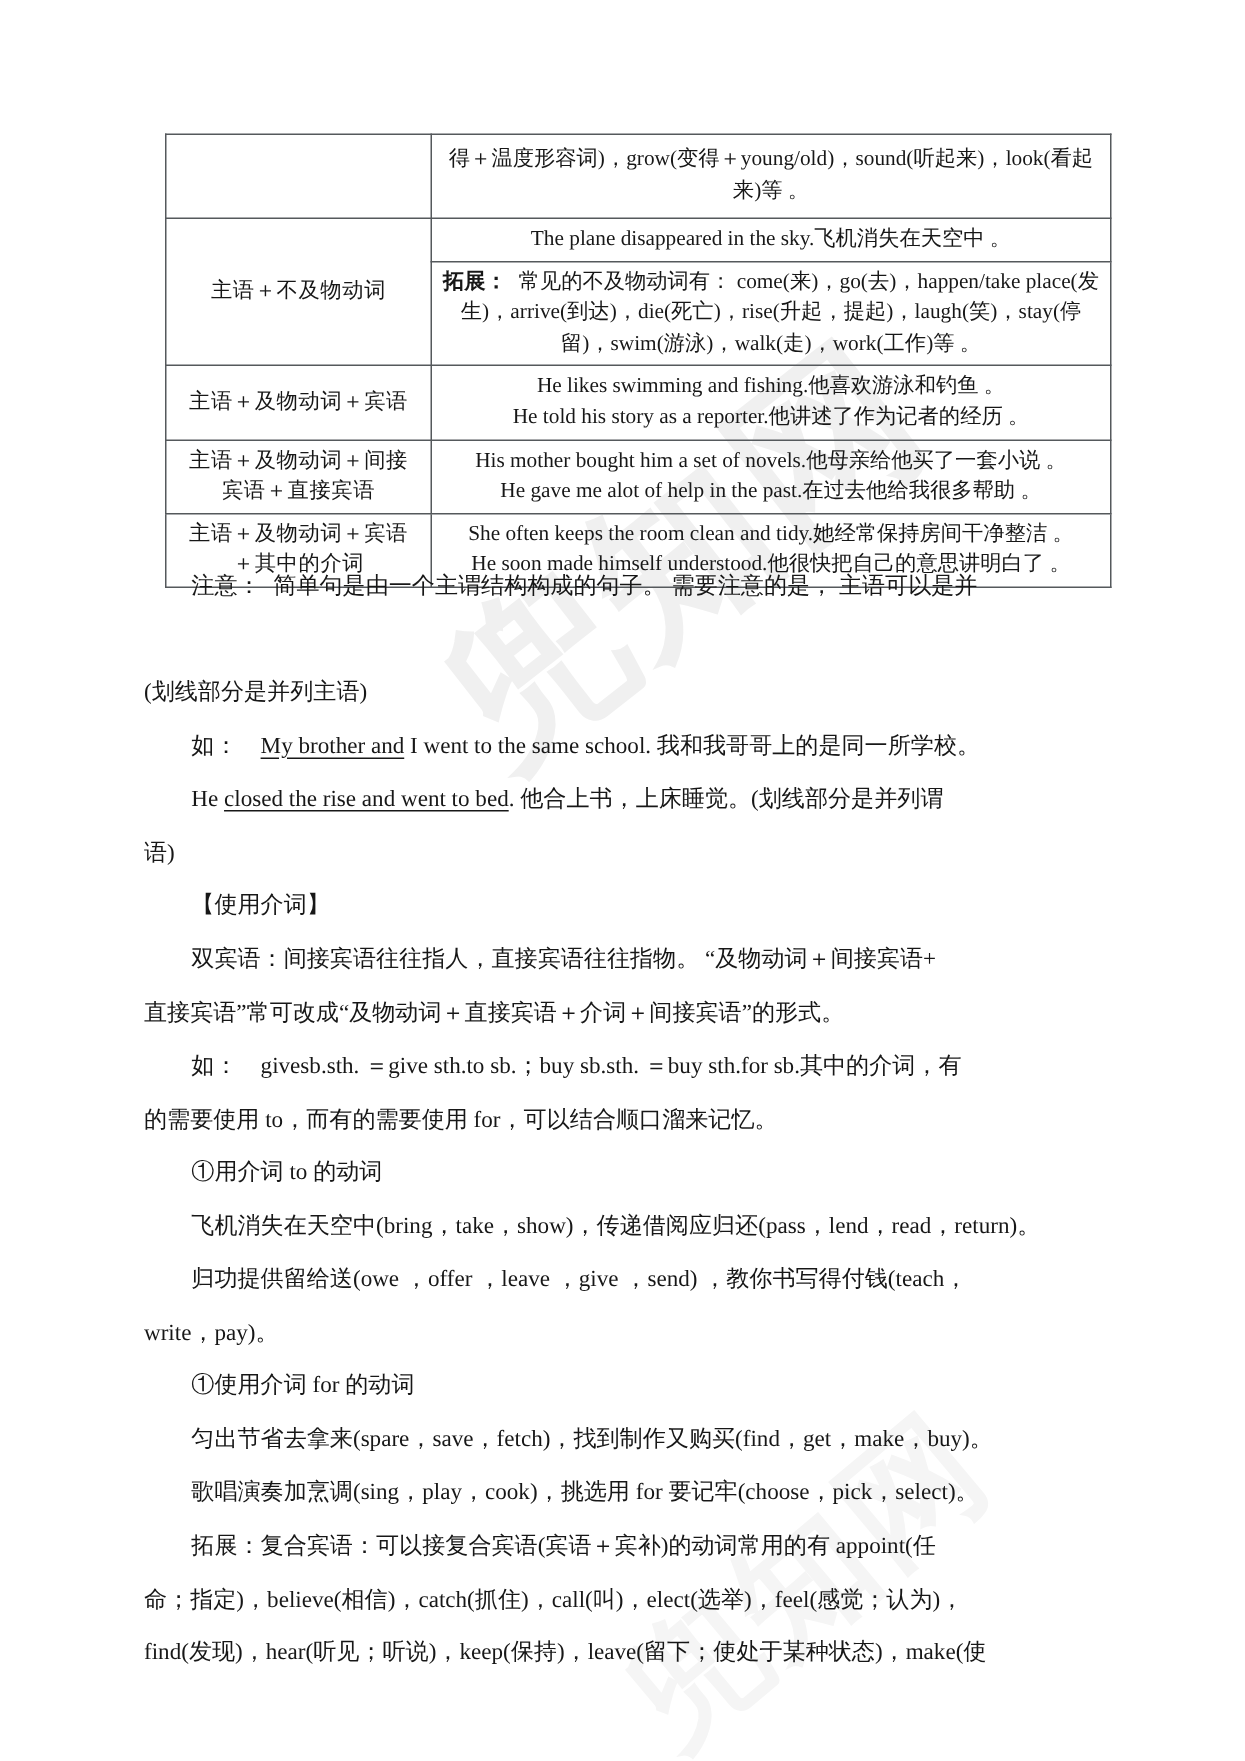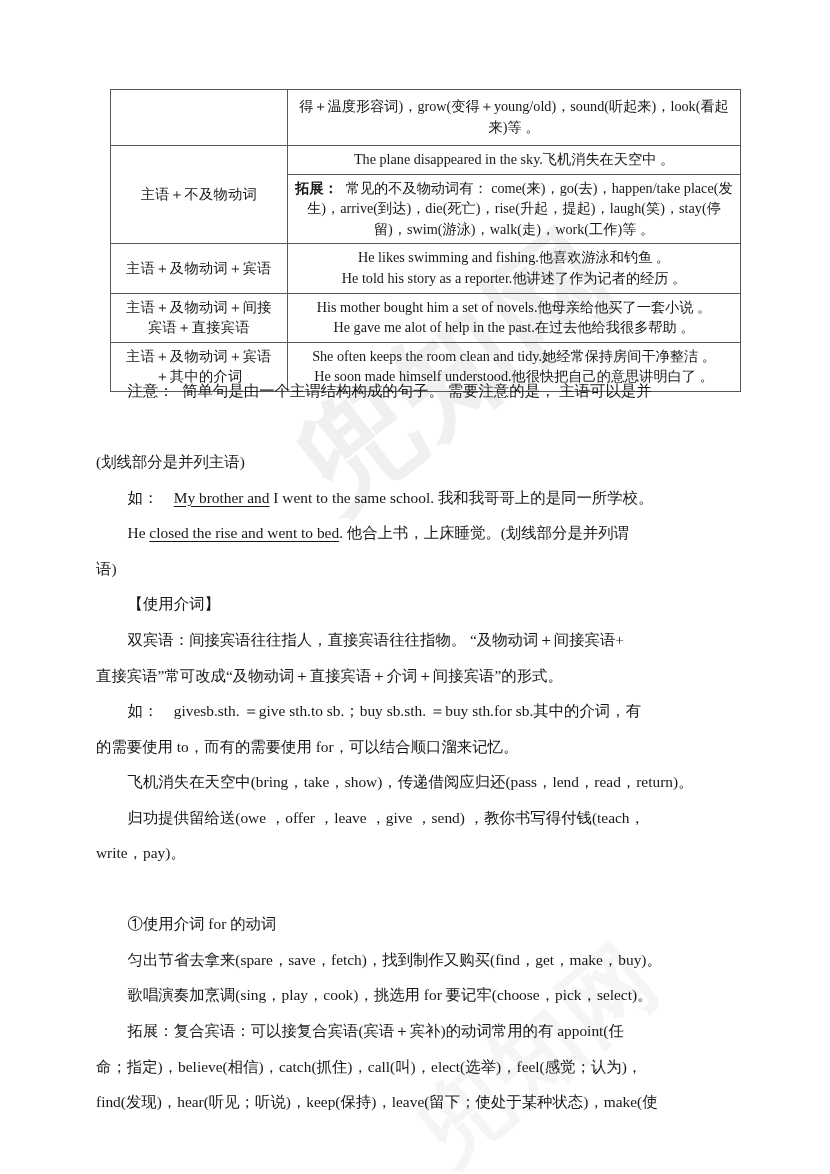--- a/index.html
+++ b/index.html
@@ -187,20 +187,21 @@
       <div class="line"><span class="indent"></span><span>双宾语：间接宾语往往指人，直接宾语往往指物。 “及物动词＋间接宾语+</span></div>
       <div class="line">直接宾语”常可改成“及物动词＋直接宾语＋介词＋间接宾语”的形式。</div>
     </div>
 
     <div class="para" style="top:693px;left:0;">
       <div class="line"><span class="indent"></span><span>如：</span><span class="spb"></span><span>givesb.sth. ＝give sth.to sb.；buy sb.sth. ＝buy sth.for sb.其中的介词，有</span></div>
       <div class="line">的需要使用 to，而有的需要使用 for，可以结合顺口溜来记忆。</div>
     </div>
 
     <div class="para" style="top:764px;left:0;">
+      <div class="line"><span class="indent"></span><span class="circ">①</span><span>用介词 to 的动词</span></div>
       <div class="line"><span class="indent"></span><span>飞机消失在天空中(bring，take，show)，传递借阅应归还(pass，lend，read，return)。</span></div>
       <div class="line"><span class="indent"></span><span>归功提供留给送(owe ，offer ，leave ，give ，send) ，教你书写得付钱(teach，</span></div>
       <div class="line">write，pay)。</div>
     </div>
 
     <div class="para" style="top:906px;left:0;">
       <div class="line"><span class="indent"></span><span class="circ">①</span><span>使用介词 for 的动词</span></div>
       <div class="line"><span class="indent"></span><span>匀出节省去拿来(spare，save，fetch)，找到制作又购买(find，get，make，buy)。</span></div>
       <div class="line"><span class="indent"></span><span>歌唱演奏加烹调(sing，play，cook)，挑选用 for 要记牢(choose，pick，select)。</span></div>
     </div>

